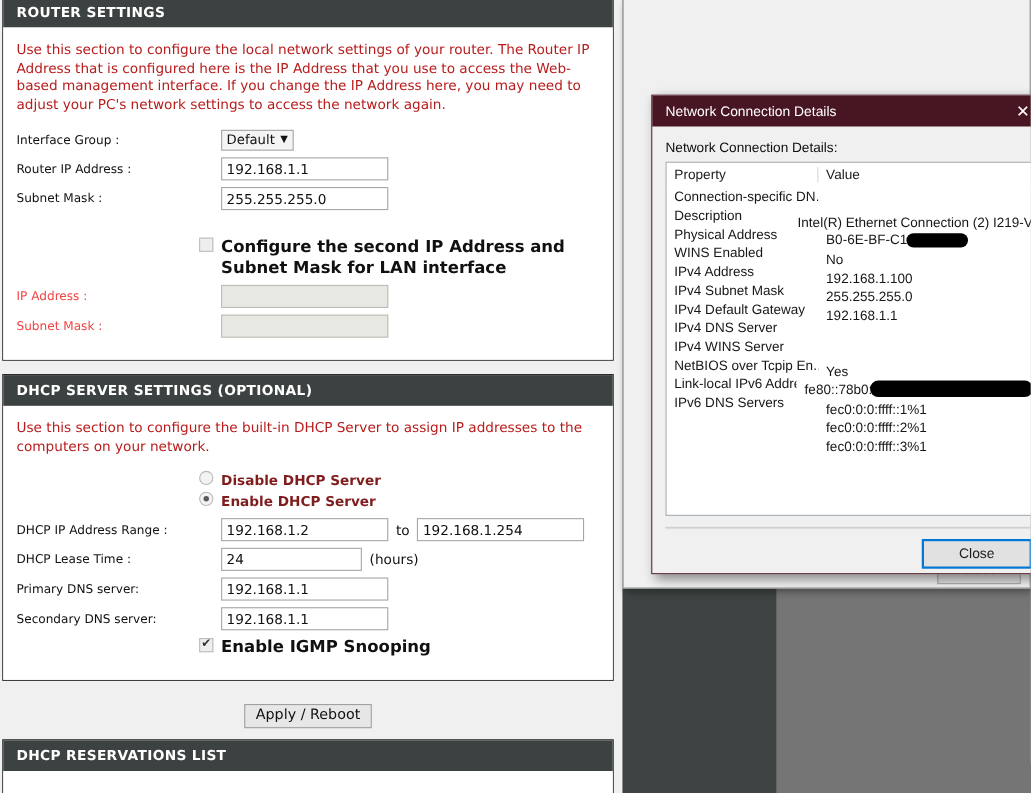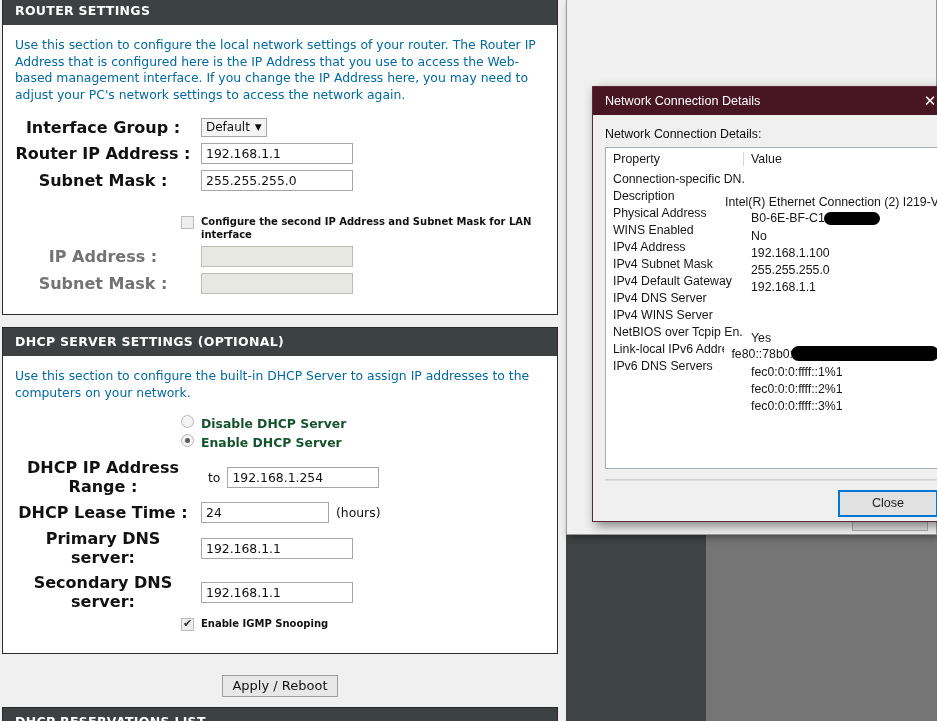--- a/index.html
+++ b/index.html
@@ -45,44 +45,44 @@
     letter-spacing: 0.3px;
     padding: 6px 10px 7px 12px;
     font-family: "DejaVu Sans", sans-serif;
   }
   .panel-body {
     padding: 12px 12px 14px 12px;
     background: #ffffff;
   }
   .intro {
     font-size: 12.4px;
-    color: #0369a1;
+    color: #b91c1c;
     line-height: 1.35;
     margin: 0 0 14px 0;
     font-family: "DejaVu Sans", sans-serif;
   }
 
   
   .frow {
     display: flex;
     align-items: center;
     margin-bottom: 6px;
   }
   .flabel {
     width: 186px;
-    text-align: center;
+    text-align: left;
     padding-right: 10px;
-    font-weight: bold;
-    font-size: 16px;
+    font-weight: normal;
+    font-size: 11px;
     color: #111111;
     font-family: "DejaVu Sans", sans-serif;
     box-sizing: border-box;
     flex: none;
   }
-  .flabel.dim { color: #737373; }
+  .flabel.dim { color: #ef4444; }
 
   .tbox {
     border: 1px solid #a6a6a6;
     background: #ffffff;
     height: 19px;
     line-height: 19px;
     padding: 0 4px;
     font-size: 12.4px;
     color: #111;
     font-family: "DejaVu Sans", sans-serif;
@@ -160,38 +160,38 @@
 
   .cbrow {
     display: flex;
     align-items: flex-start;
     margin-bottom: 5px;
   }
   .cbrow .spacer { width: 166px; flex: none; }
   .cbrow .cbwrap { width: 20px; flex: none; padding-top: 1px; }
   .cbrow .cblabel {
     font-weight: bold;
-    font-size: 10px;
+    font-size: 15px;
     color: #111;
     line-height: 1.3;
     font-family: "DejaVu Sans", sans-serif;
     max-width: 352px;
   }
 
   .radio-row {
     display: flex;
     align-items: center;
     margin-bottom: 3px;
   }
   .radio-row .spacer { width: 166px; flex: none; }
   .radio-row .rbwrap { width: 20px; flex: none; }
   .radio-row .rblabel {
     font-weight: bold;
     font-size: 12.4px;
-    color: #14532d;
+    color: #7f1d1d;
     font-family: "DejaVu Sans", sans-serif;
   }
 
   
   .btnbar {
     text-align: center;
     padding: 9px 0 10px 0;
   }
   .btn {
     display: inline-block;
@@ -483,20 +483,21 @@
         <div class="radio-row">
           <div class="spacer"></div>
           <div class="rbwrap"><span class="rb on"></span></div>
           <div class="rblabel">Enable DHCP Server</div>
         </div>
 
         <div style="height:5px"></div>
 
         <div class="frow">
           <div class="flabel">DHCP IP Address Range :</div>
+          <div class="tbox">192.168.1.2</div>
           <div class="inline-txt">to</div>
           <div class="tbox">192.168.1.254</div>
         </div>
 
         <div class="frow">
           <div class="flabel">DHCP Lease Time :</div>
           <div class="tbox w-short">24</div>
           <div class="inline-txt">(hours)</div>
         </div>
 

